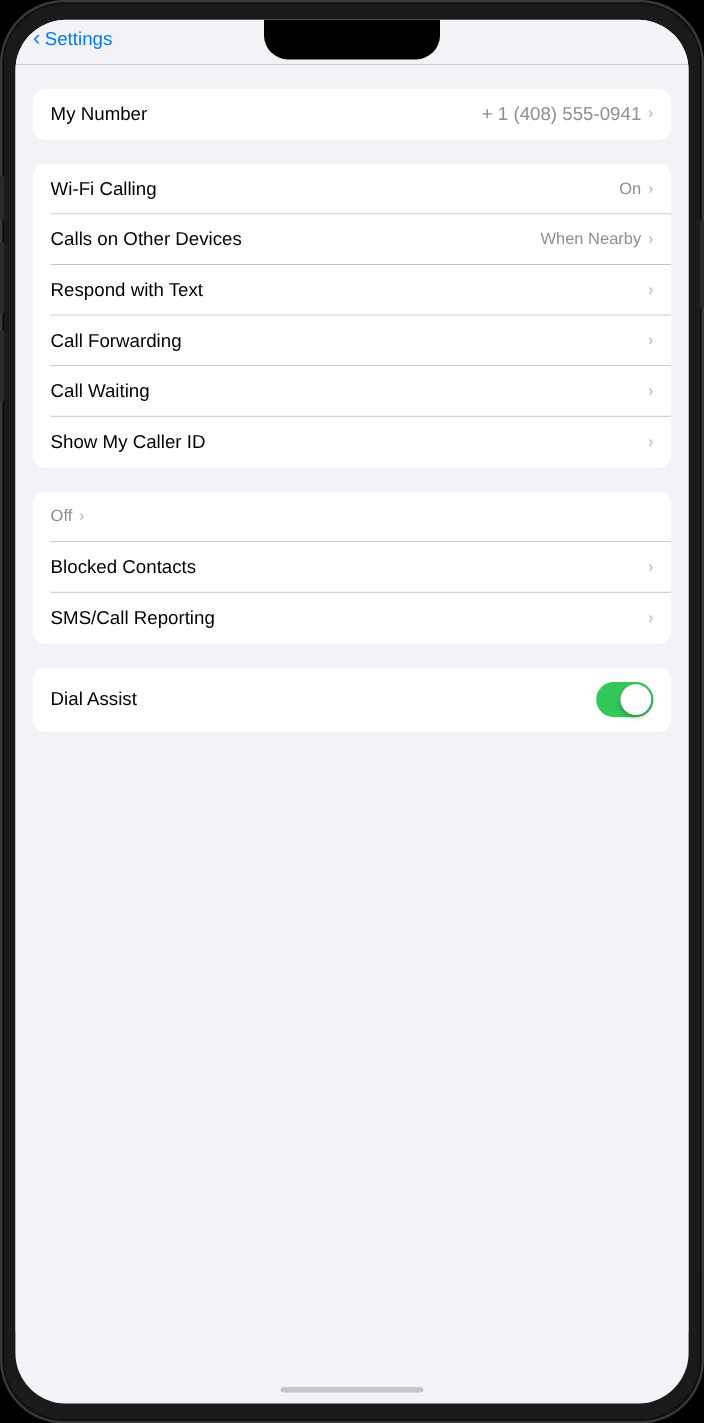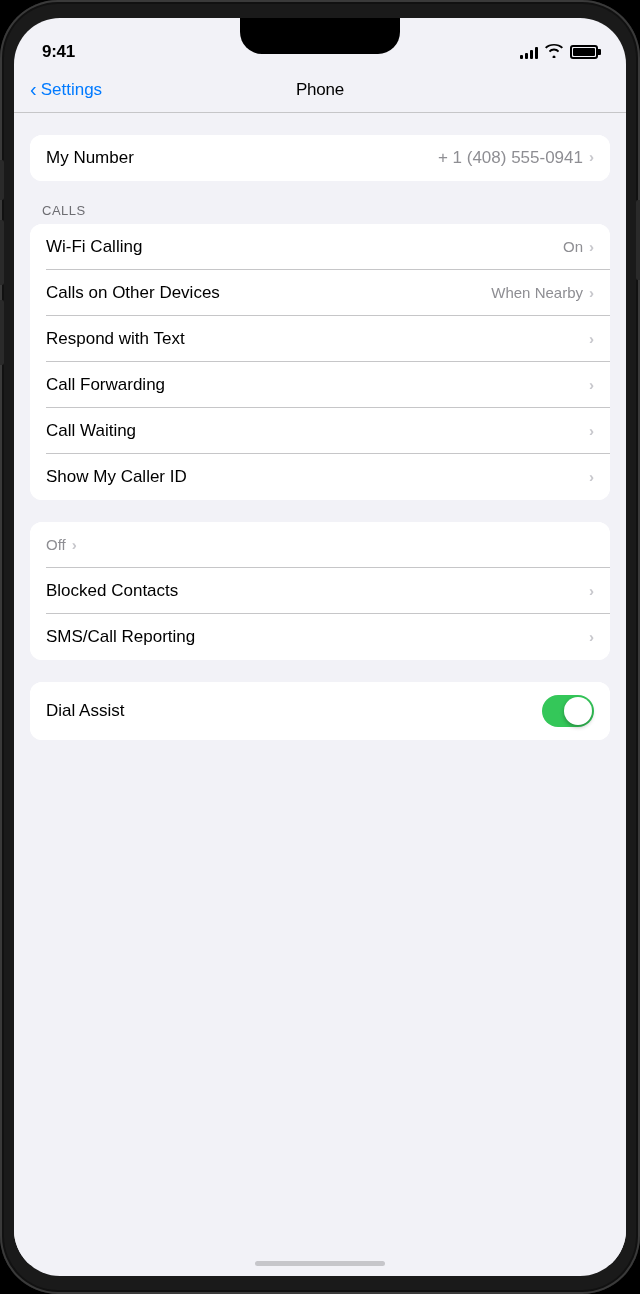--- a/index.html
+++ b/index.html
@@ -329,41 +329,20 @@
 
 <div class="phone-frame">
   <div class="side-button-right"></div>
   <div class="side-button-left-1"></div>
   <div class="side-button-left-2"></div>
   <div class="side-button-left-3"></div>
 
   <div class="phone-screen">
     <div class="notch"></div>
 
-    <div class="status-bar">
-      <span class="status-time">9:41</span>
-      <div class="status-icons">
-        <div class="signal-bars">
-          <div class="signal-bar" style="height:4px"></div>
-          <div class="signal-bar" style="height:6px"></div>
-          <div class="signal-bar" style="height:9px"></div>
-          <div class="signal-bar" style="height:12px"></div>
-        </div>
-        <span class="wifi-icon">
-          <svg width="18" height="14" viewBox="0 0 18 14" fill="none">
-            <path d="M9 11.5a1.5 1.5 0 100 3 1.5 1.5 0 000-3z" fill="#000"></path>
-            <path d="M5.2 8.3C6.3 7.2 7.6 6.5 9 6.5s2.7.7 3.8 1.8l1.4-1.4C12.6 5.3 10.9 4.5 9 4.5S5.4 5.3 3.8 6.9l1.4 1.4z" fill="#000"></path>
-            <path d="M1.4 4.6C3.4 2.6 6.1 1.5 9 1.5s5.6 1.1 7.6 3.1l1.4-1.4C15.8 1.1 12.6 0 9 0S2.2 1.1.0 3.2l1.4 1.4z" fill="#000"></path>
-          </svg>
-        </span>
-        <div class="battery-icon">
-          <div class="battery-fill"></div>
-        </div>
-      </div>
-    </div>
 
     <div class="nav-header">
       <div class="nav-back">
         <span class="nav-back-chevron">‹</span>
         <span>Settings</span>
       </div>
       <span class="nav-title">Phone</span>
     </div>
     <div class="nav-divider"></div>
 
@@ -374,21 +353,20 @@
         <div class="row-item">
           <span class="row-label">My Number</span>
           <div class="row-right">
             <span class="row-value-phone">+ 1 (408) 555-0941</span>
             <span class="chevron-right">›</span>
           </div>
         </div>
       </div>
 
       <div class="section-gap"></div>
-      <div class="section-label">CALLS</div>
       <div class="card">
 
         <div class="row-item">
           <span class="row-label">Wi-Fi Calling</span>
           <div class="row-right">
             <span class="row-value">On</span>
             <span class="chevron-right">›</span>
           </div>
         </div>
 

